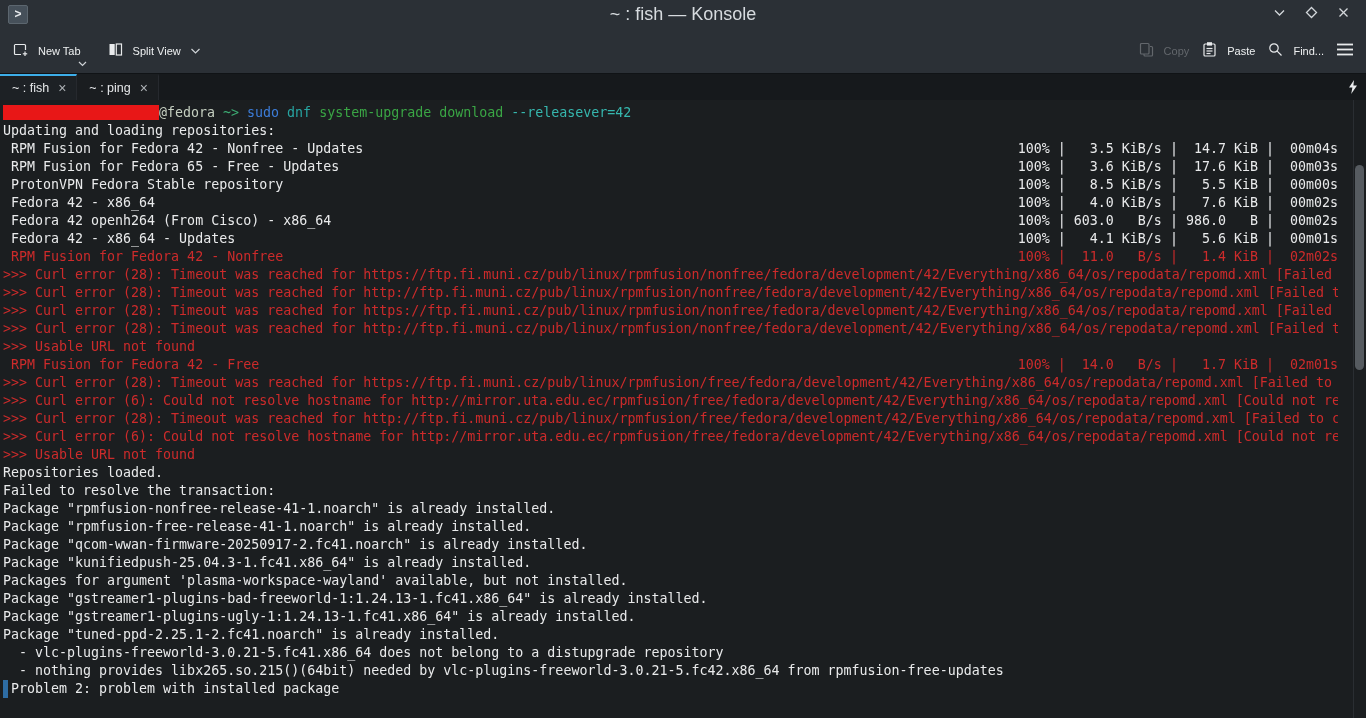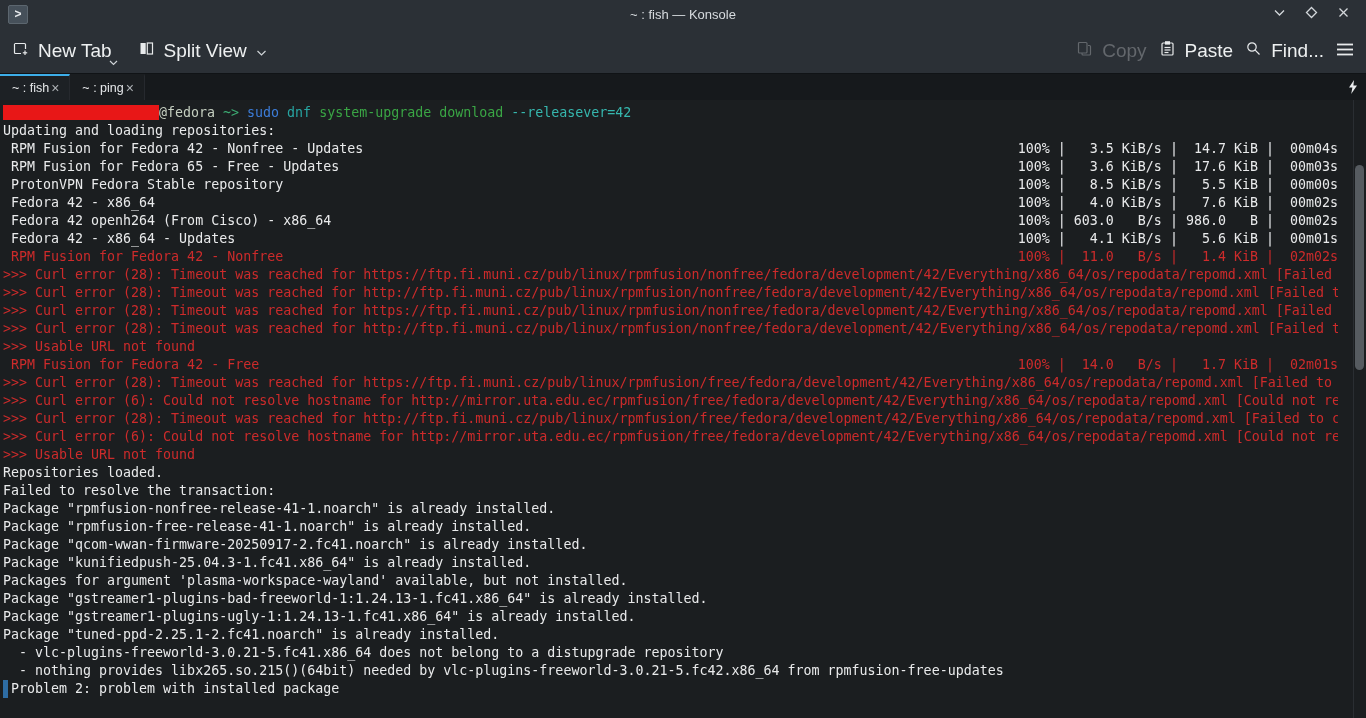--- a/index.html
+++ b/index.html
@@ -8,46 +8,46 @@
   .window { width:1366px; height:718px; display:flex; flex-direction:column; }
 
   
   .titlebar { height:28px; background:#2b3036; display:flex; align-items:center;
               position:relative; flex:0 0 28px; }
   .app-icon { width:20px; height:19px; margin-left:8px; background:#46505a;
               border:1px solid #5c666f; border-radius:2px; color:#e8ebee;
               font-size:12px; font-weight:bold; display:flex; align-items:center;
               justify-content:center; }
   .win-title { position:absolute; left:0; right:0; text-align:center;
-               color:#d7dbdf; font-size:13px; pointer-events:none; }
+               color:#d7dbdf; font-size:18px; pointer-events:none; }
   .win-controls { margin-left:auto; display:flex; align-items:center; gap:14px;
                   padding-right:14px; }
   .win-btn { width:18px; height:18px; display:flex; align-items:center;
              justify-content:center; background:none; border:none; cursor:pointer; }
   .win-btn svg { stroke:#d3d7db; stroke-width:1.3; fill:none; }
 
   
   .toolbar { height:45px; flex:0 0 45px; background:#2b3036; display:flex;
              align-items:center; padding:0 12px; }
   .tool-left { display:flex; align-items:center; gap:26px; }
   .tool-right { margin-left:auto; display:flex; align-items:center; gap:12px; }
   .tool-btn { display:flex; align-items:center; gap:9px; background:none;
-              border:none; color:#eef0f1; font-size:19px; cursor:pointer;
+              border:none; color:#eef0f1; font-size:11px; cursor:pointer;
               position:relative; font-family:"Liberation Sans", sans-serif; }
   .tool-btn svg { stroke:#e8eaec; stroke-width:1.2; fill:none; }
   .tool-btn.disabled { color:#63676c; }
   .tool-btn.disabled svg { stroke:#63676c; }
   .sub-arrow { position:absolute; right:-6px; bottom:-9px; }
   .sub-arrow svg, .chev svg { stroke:#cfd3d7; }
 
   
   .tabbar { height:27px; flex:0 0 27px; background:#16191c; display:flex;
             align-items:stretch; border-top:1px solid #101316; position:relative; }
   .tab-strip { display:flex; }
-  .tab { display:flex; align-items:center; gap:2px; padding:0 10px 0 12px;
+  .tab { display:flex; align-items:center; gap:9px; padding:0 10px 0 12px;
          background:#1a1d20; border-right:1px solid #26292e; cursor:pointer;
          border-top:2px solid transparent; }
   .tab.active { background:#1d2125; border-top:2px solid #3daee9; }
   .tab-label { color:#e6e8ea; font-size:12.5px; white-space:nowrap; }
   .tab-close { color:#aeb2b6; font-size:14px; line-height:1; cursor:pointer; }
   .bolt { position:absolute; right:8px; top:0; bottom:0; display:flex;
           align-items:center; }
 
   
   .terminal { flex:1 1 auto; background:#1b1e20; position:relative; overflow:hidden; }

